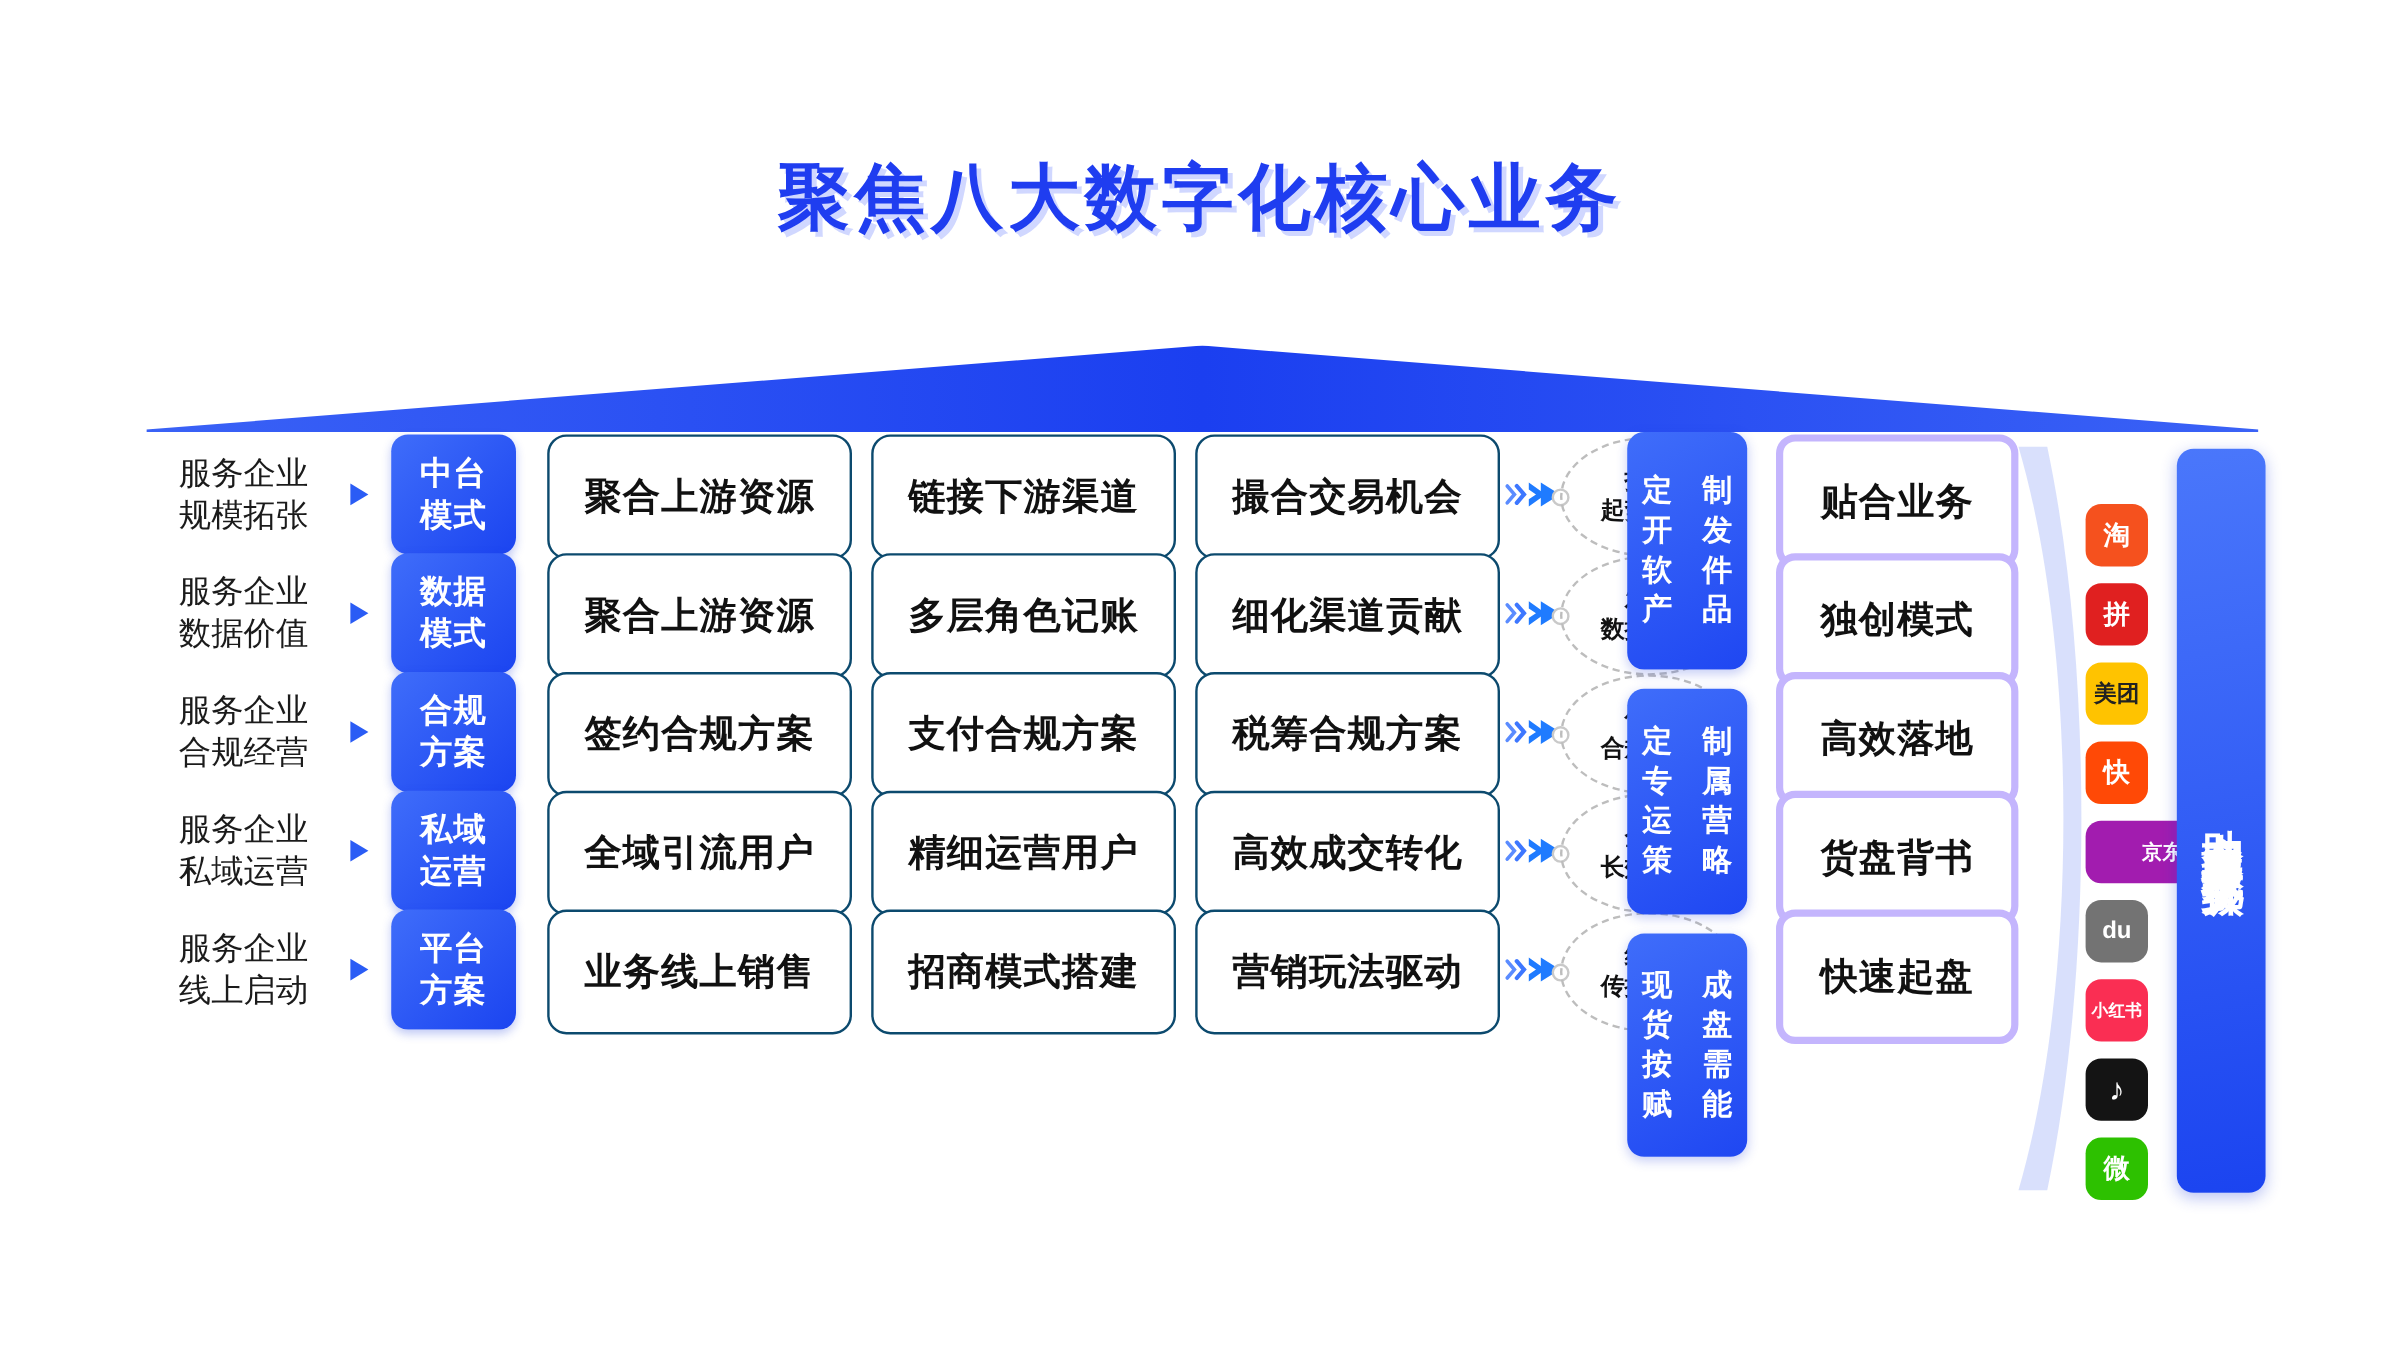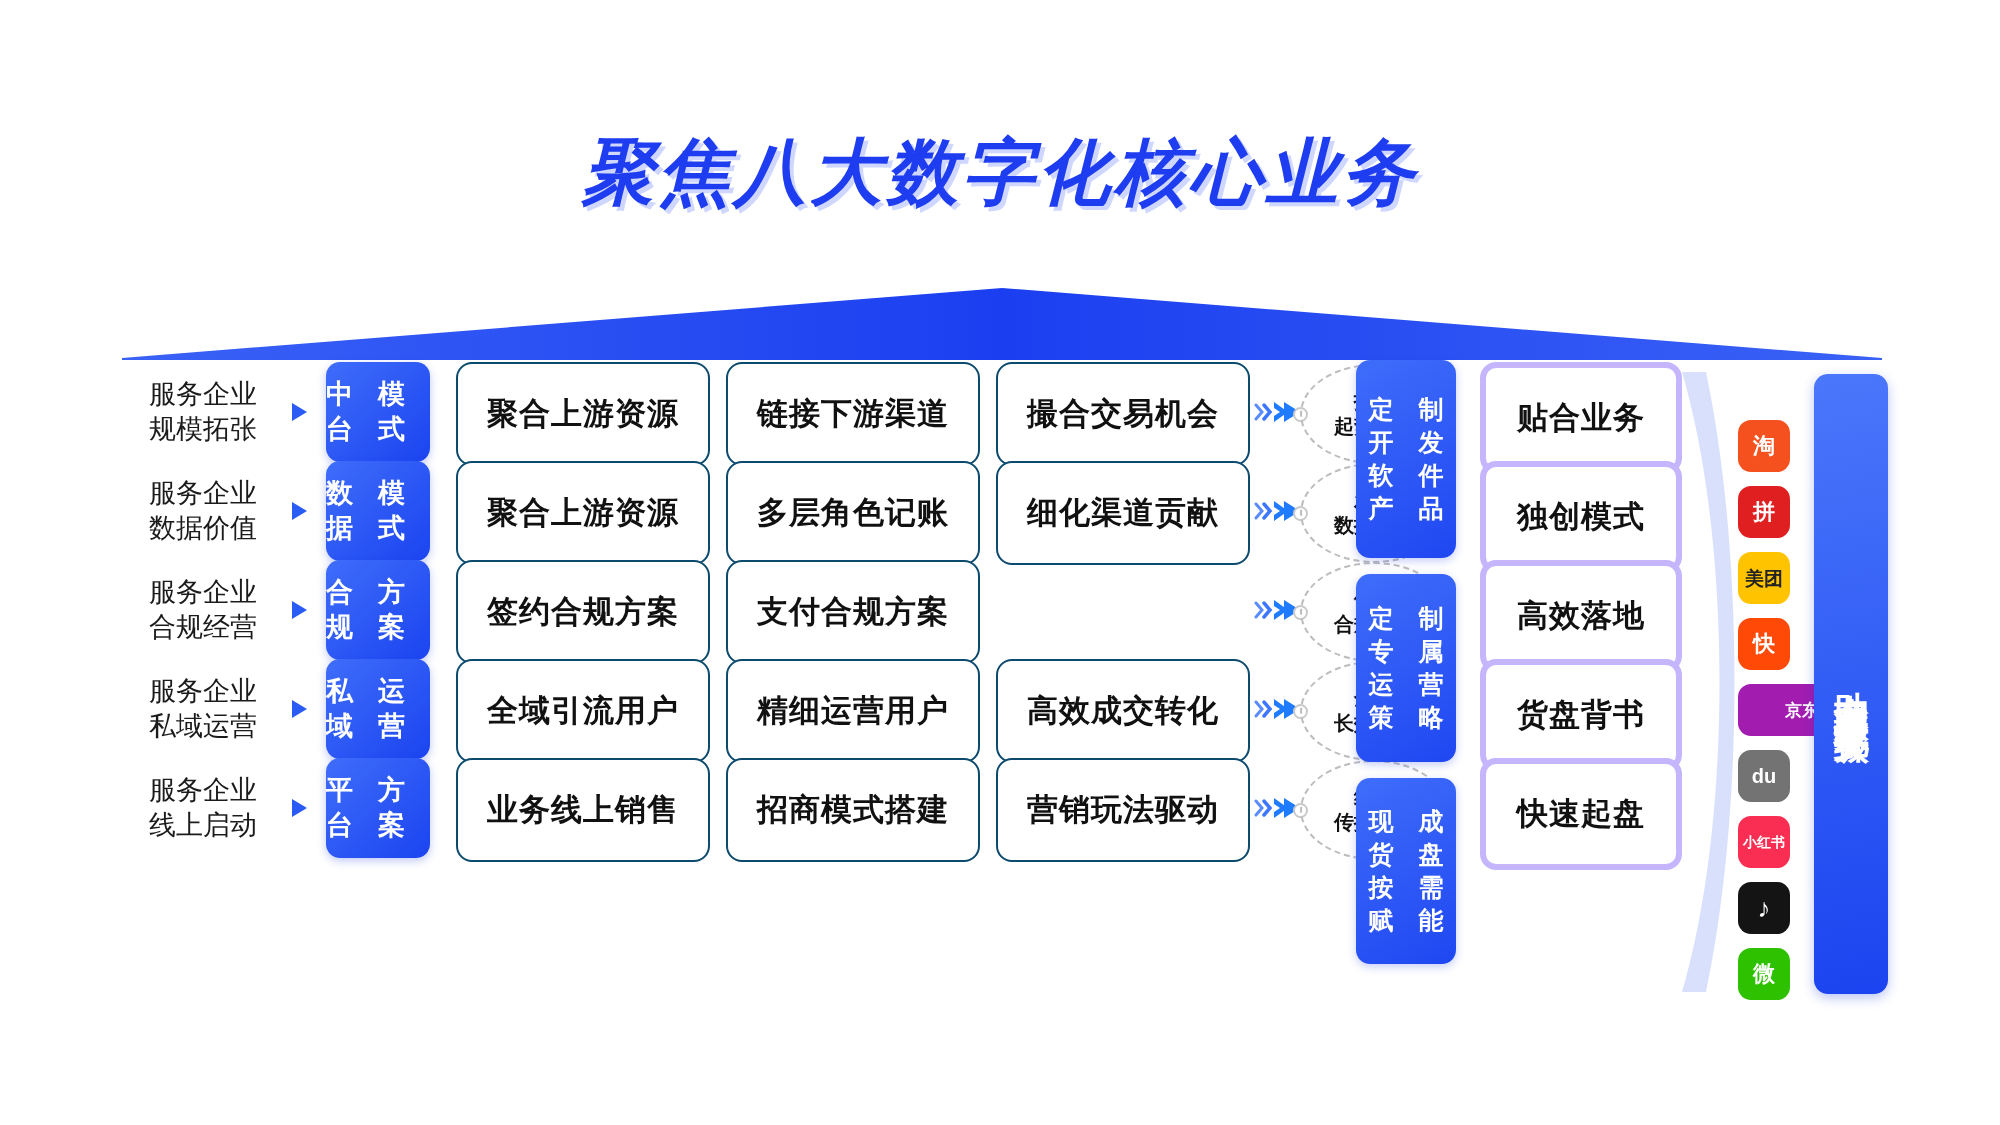--- a/index.html
+++ b/index.html
@@ -9,27 +9,26 @@
     font-family:"Liberation Sans","DejaVu Sans",sans-serif;
     overflow:hidden;
     position:relative;
   }
   .stage{position:absolute;left:0;top:0;width:2000px;height:1125px;}
 
   
   .title{
     position:absolute;left:0;top:125px;width:2000px;
     text-align:center;
-    font-size:72px;
+    font-size:60px;
     font-weight:bold;
     letter-spacing:4px;
     color:#1f3df0;
     text-shadow:4px 4px 0 rgba(120,140,255,.35);
     white-space:nowrap;
-    font-style:italic;
   }
 
   
   .roof{
     position:absolute;left:122px;top:288px;width:1760px;height:72px;
   }
 
   
   .grid{position:absolute;left:0;top:362px;width:2000px;height:640px;}
 
@@ -48,21 +47,21 @@
     border-top:9px solid transparent;
     border-bottom:9px solid transparent;
   }
 
   
   .chip{
     position:absolute;left:326px;top:0;width:104px;height:100px;
     border-radius:14px;
     background:linear-gradient(135deg,#3f6dfa 0%,#1b44f0 100%);
     box-shadow:0 3px 8px rgba(30,60,220,.28);
-    display:flex;flex-direction:row;align-items:center;justify-content:center;
+    display:flex;flex-direction:column;align-items:center;justify-content:center;
     color:#fff;font-size:27px;font-weight:bold;line-height:1.3;letter-spacing:1px;
   }
 
   
   .wbox{
     position:absolute;top:0;height:100px;
     border:2px solid #0c4a6e;border-radius:16px;background:#fff;
     display:flex;align-items:center;justify-content:center;
     color:#111;font-size:31px;font-weight:bold;letter-spacing:1px;white-space:nowrap;
   }
@@ -217,20 +216,21 @@
         <span>服务企业</span>
         <span>合规经营</span>
       </div>
       <div class="tri"></div>
       <div class="chip">
         <span>合规</span>
         <span>方案</span>
       </div>
       <div class="wbox c1">签约合规方案</div>
       <div class="wbox c2">支付合规方案</div>
+      <div class="wbox c3">税筹合规方案</div>
       <svg class="chev chev-a" viewBox="0 0 50 28">
         <path d="M2,7 L8,14 L2,21" stroke="#5b8cff" stroke-width="3" fill="none" stroke-linecap="round"></path>
         <path d="M10,7 L16,14 L10,21" stroke="#3d77ff" stroke-width="3.5" fill="none" stroke-linecap="round"></path>
         <polygon points="20,4 34,14 20,24 20,18 26,14 20,10" fill="#1f7bff"></polygon>
         <polygon points="30,4 46,14 30,24" fill="#1f7bff"></polygon>
       </svg>
       <div class="knob l"></div>
       <div class="ell">
         <span>保障</span>
         <span>合规经营</span>

